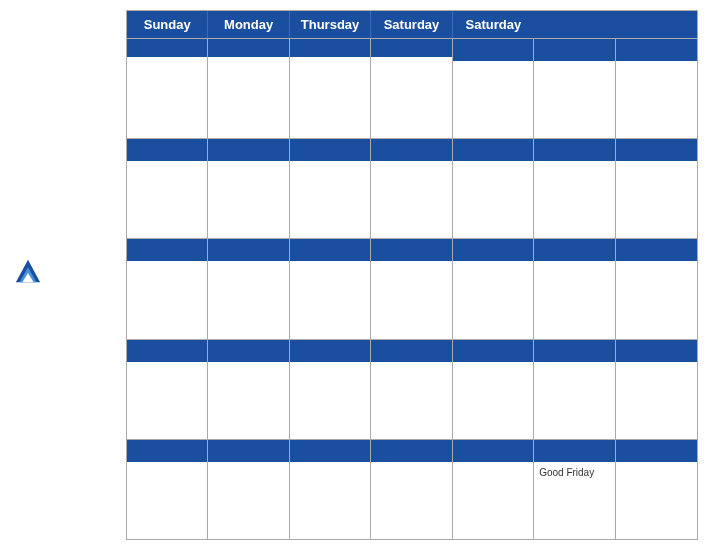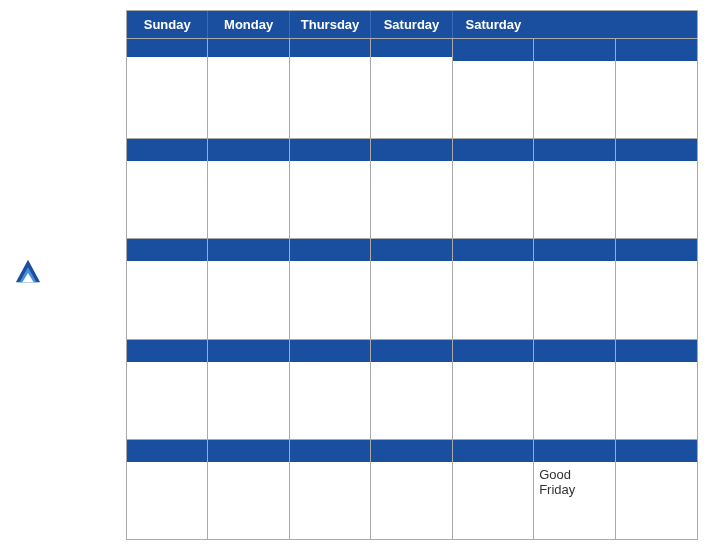--- a/index.html
+++ b/index.html
@@ -105,21 +105,21 @@
     .day-cell:last-child {
       border-right: none;
     }
     .day-number {
       font-size: 11px;
       color: #fff;
       font-weight: bold;
       line-height: 1.2;
     }
     .event-text {
-      font-size: 13px;
+      font-size: 10px;
       color: #333;
       margin-top: 2px;
     }
     
     .week-row .day-cell {
       background: #fff;
     }
     .week-row .day-cell .day-number {
       color: #1a4fa0;
     }

